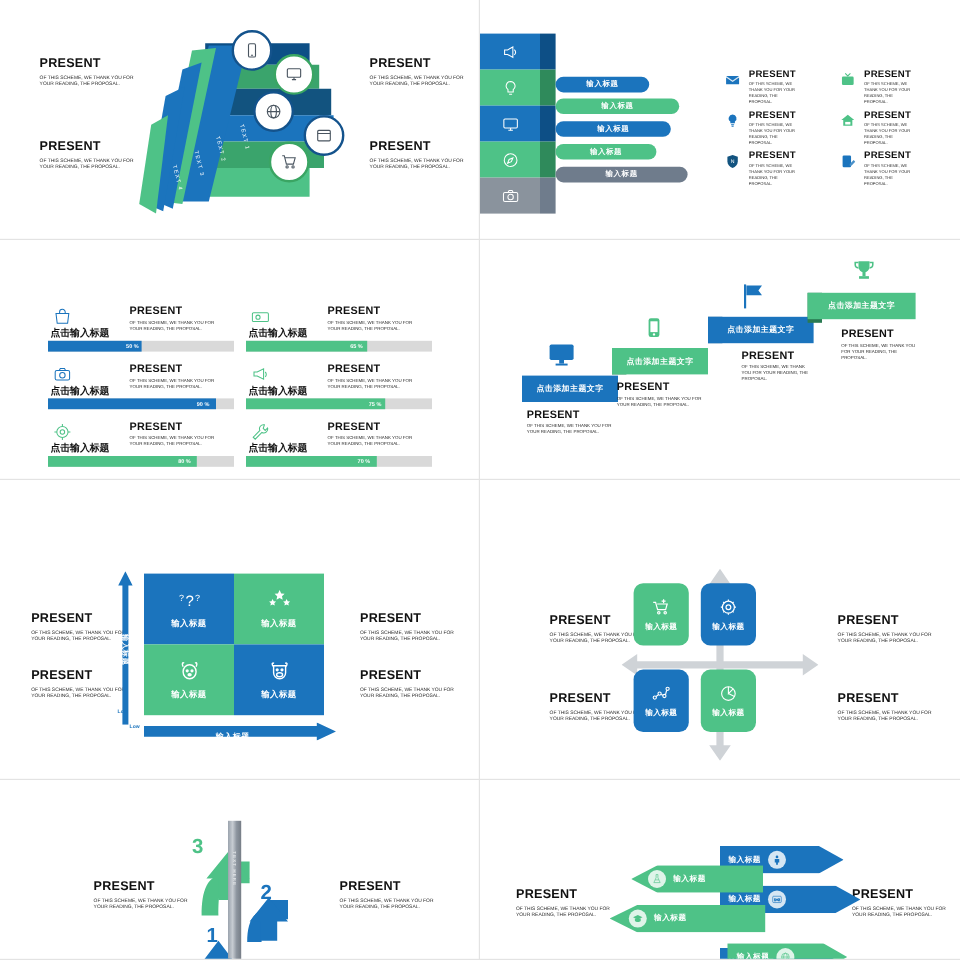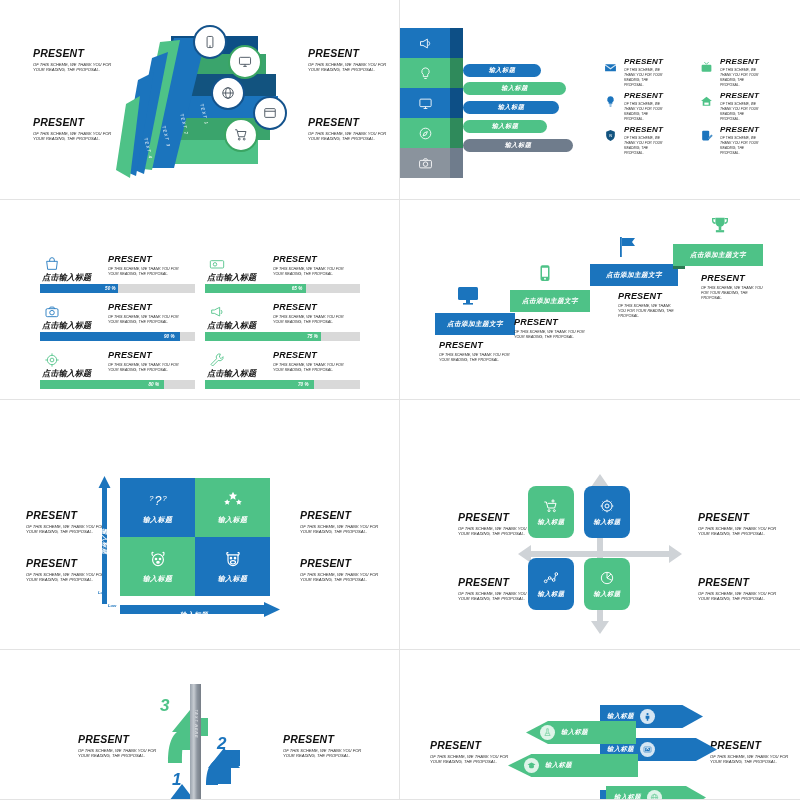--- a/index.html
+++ b/index.html
@@ -5,21 +5,21 @@
   html,body{margin:0;padding:0;}
   body{
     width:800px;height:800px;
     background:#ffffff;
     font-family:"Liberation Sans","DejaVu Sans",sans-serif;
     overflow:hidden;
   }
   .sheet{position:relative;width:800px;height:800px;background:#fdfdfd;}
   .grid{position:absolute;inset:0;display:grid;
         grid-template-columns:1fr 1fr;
-        grid-template-rows:200px 200px 250px 150px;font-style:italic;}
+        grid-template-rows:200px 200px 250px 150px;}
   .slide{position:relative;overflow:hidden;background:#ffffff;
          border-right:1px solid #e3e3e3;border-bottom:1px solid #e3e3e3;}
   .slide:nth-child(2n){border-right:none;}
 
   
   .tb{position:absolute;}
   .tb .h{font-weight:bold;color:#111;letter-spacing:.2px;line-height:1;}
   .tb .p{color:#2b2b2b;line-height:1.45;}
   .tb.s1 .h{font-size:10.5px;}
   .tb.s1 .p{font-size:4.1px;margin-top:3px;max-width:82px;}

